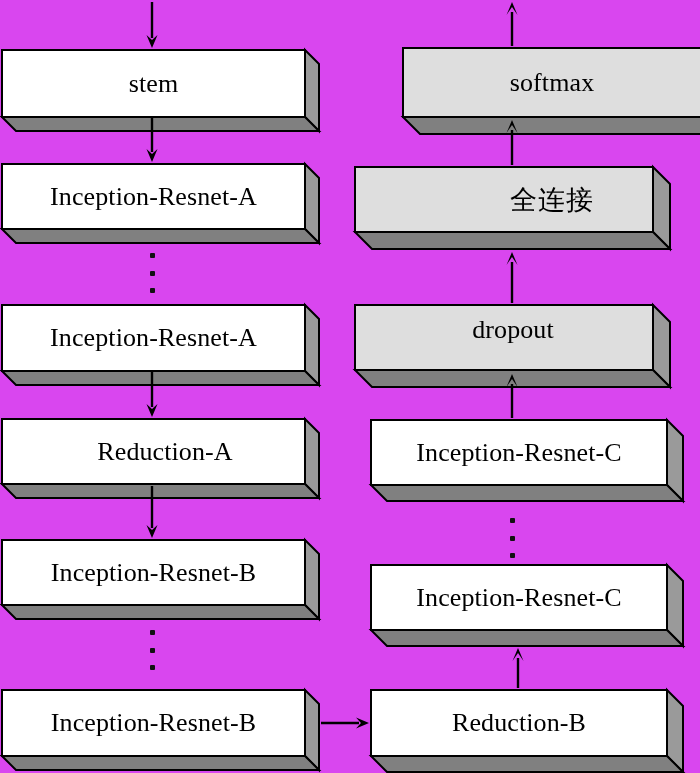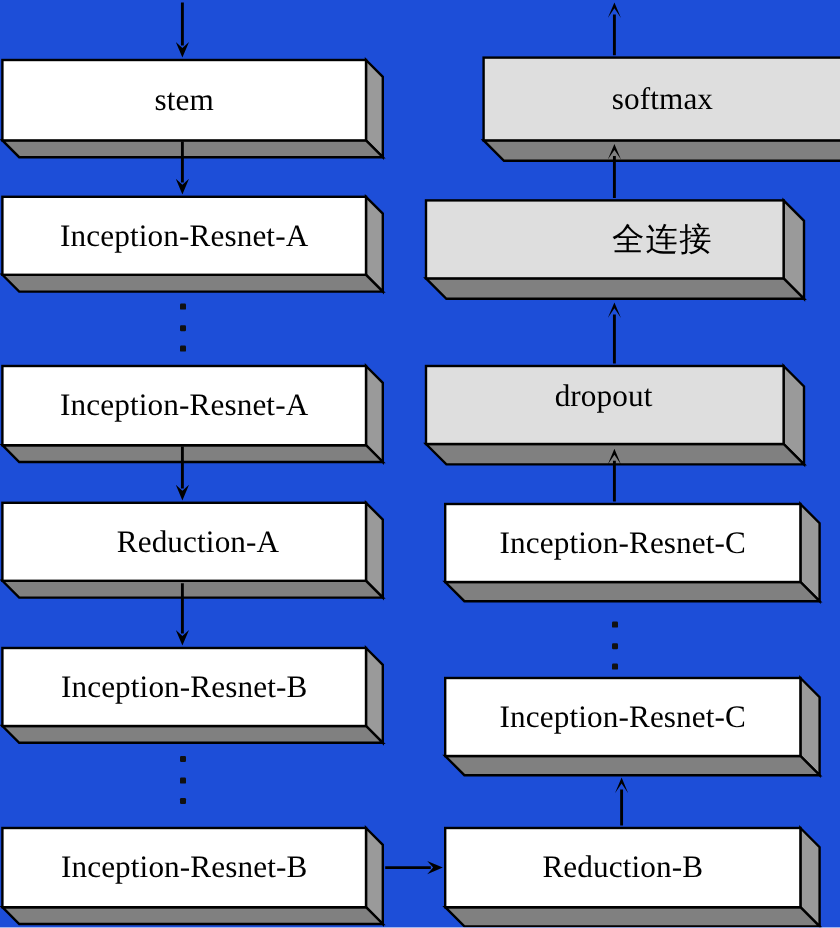--- a/index.html
+++ b/index.html
@@ -4,21 +4,21 @@
 <style>
   html, body {
     margin: 0;
     padding: 0;
     background: #ffffff;
   }
   #canvas {
     position: relative;
     width: 700px;
     height: 773px;
-    background: #1d4ed8;
+    background: #d946ef;
     overflow: hidden;
     font-family: "Liberation Serif", "DejaVu Serif", serif;
   }
   .block {
     position: absolute;
   }
   .block svg {
     display: block;
     overflow: visible;
   }
@@ -129,21 +129,21 @@
           <rect x="1" y="1" width="298" height="65" fill="#dedede" stroke="#000000" stroke-width="2"></rect>
         </svg>
         <div class="label cjk" style="width: 298px; height: 65px; left: 1px; top: 1px;">全连接</div>
       </div>
       <div class="block" style="left: 354px; top: 304px; width: 317px; height: 84px;">
         <svg width="317" height="84" viewBox="0 0 317 84">
           <polygon points="299,1 316,18 316,83 299,66" fill="#9a9a9a" stroke="#000000" stroke-width="2" stroke-linejoin="miter"></polygon>
           <polygon points="1,66 299,66 316,83 18,83" fill="#808080" stroke="#000000" stroke-width="2" stroke-linejoin="miter"></polygon>
           <rect x="1" y="1" width="298" height="65" fill="#dedede" stroke="#000000" stroke-width="2"></rect>
         </svg>
-        <div class="label" style="width: 298px; height: 50px; left: 0; top: 1px;">dropout</div>
+        <div class="label" style="width: 298px; height: 50px; left: 10px; top: 1px;">dropout</div>
       </div>
       <div class="block" style="left: 370px; top: 419px; width: 314px; height: 83px;">
         <svg width="314" height="83" viewBox="0 0 314 83">
           <polygon points="297,1 313,17 313,82 297,66" fill="#9a9a9a" stroke="#000000" stroke-width="2" stroke-linejoin="miter"></polygon>
           <polygon points="1,66 297,66 313,82 17,82" fill="#808080" stroke="#000000" stroke-width="2" stroke-linejoin="miter"></polygon>
           <rect x="1" y="1" width="296" height="65" fill="#ffffff" stroke="#000000" stroke-width="2"></rect>
         </svg>
         <div class="label" style="width: 296px; height: 65px; left: 1px; top: 1px;">Inception-Resnet-C</div>
       </div>
       <div class="block" style="left: 370px; top: 564px; width: 314px; height: 83px;">

